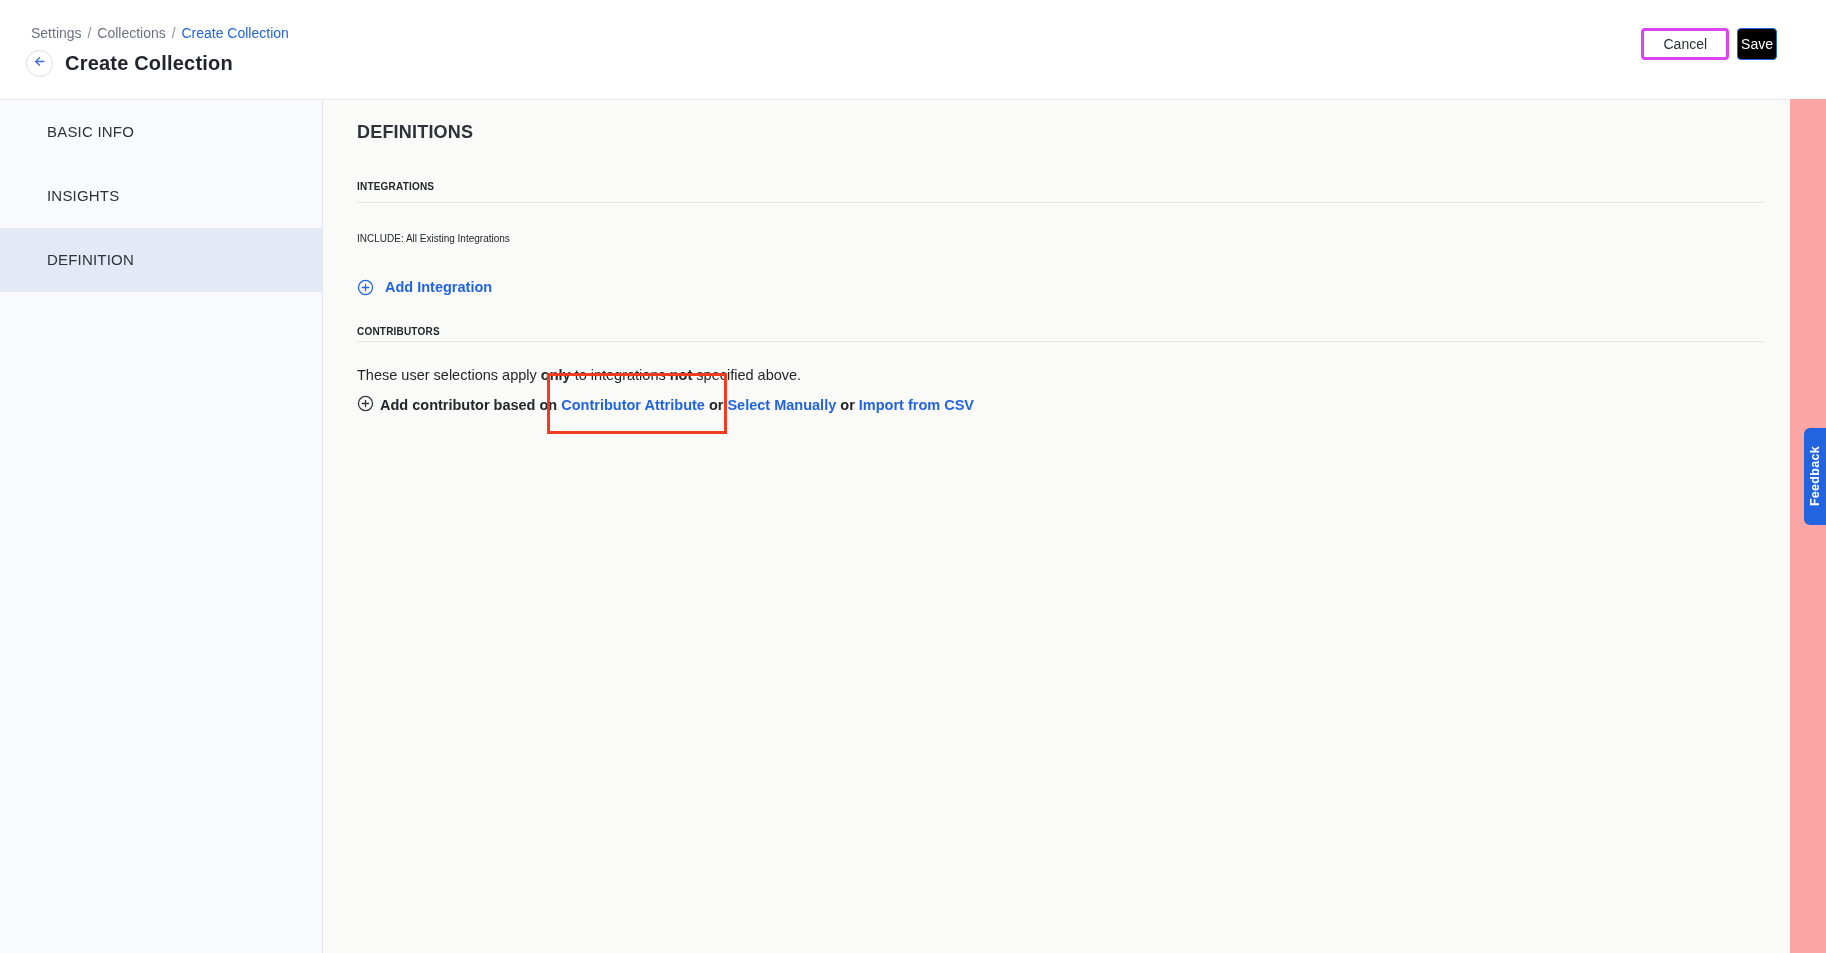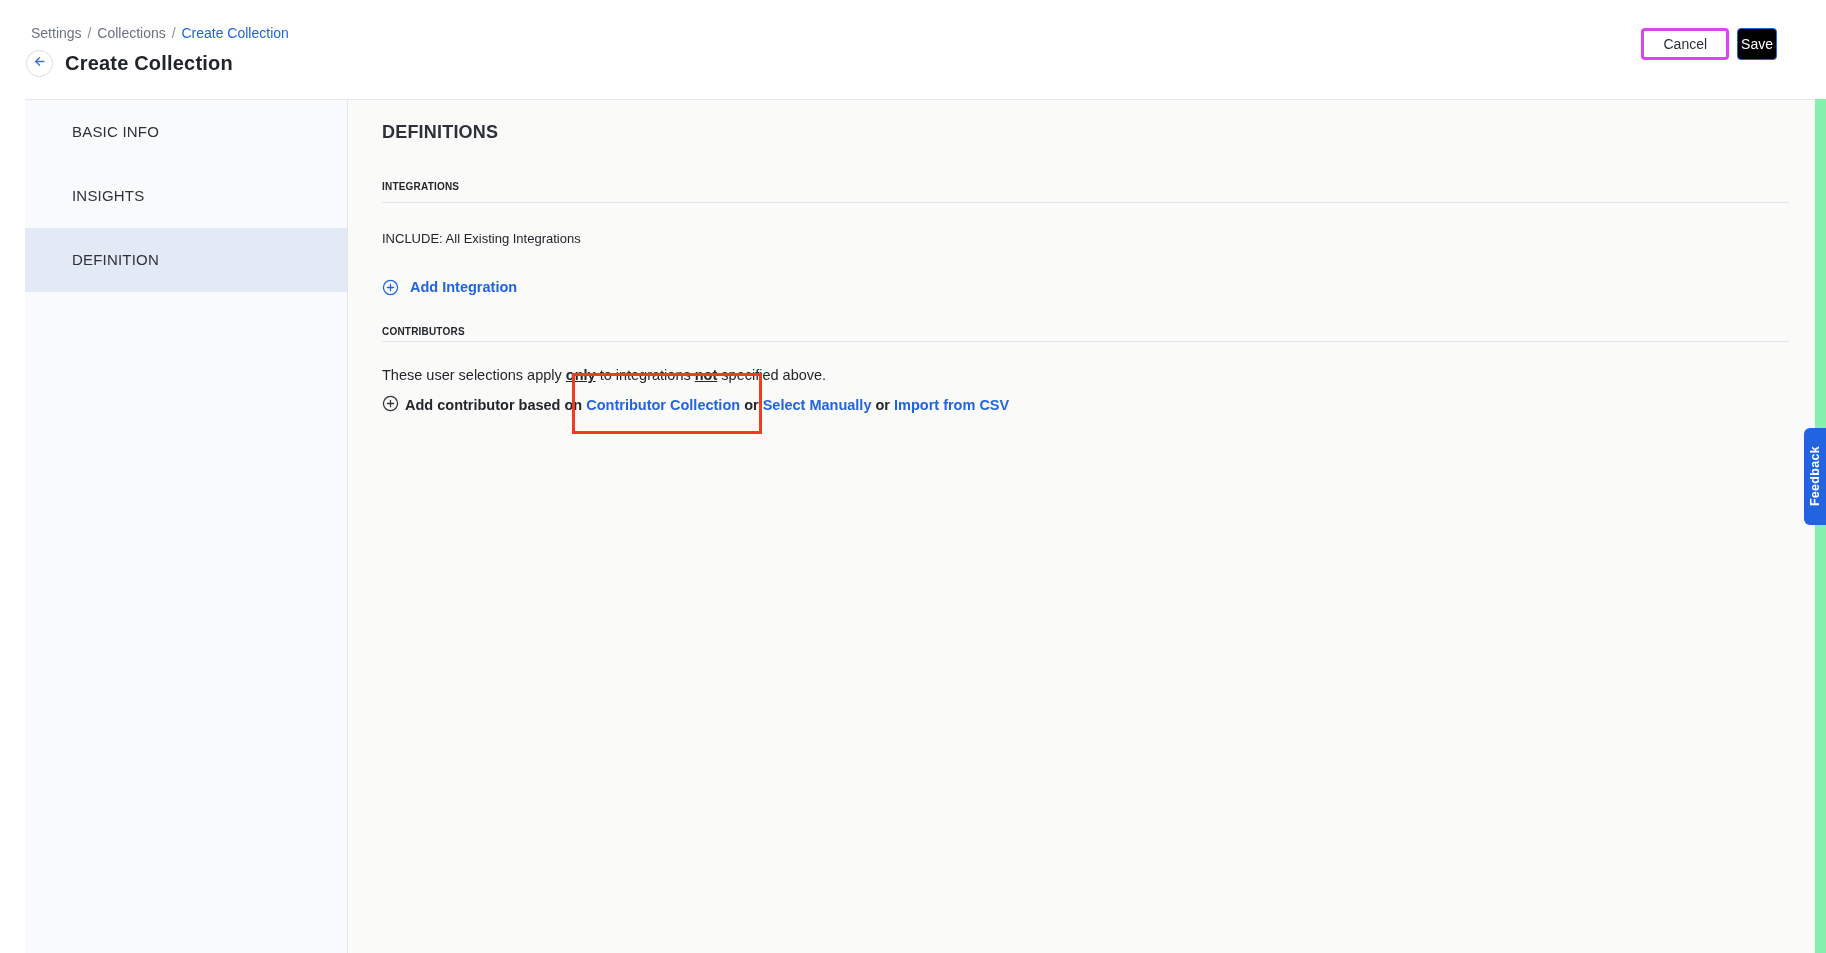--- a/index.html
+++ b/index.html
@@ -21,40 +21,40 @@
     width:27px; height:27px; border-radius:50%; background:#ffffff;
     border:1px solid #d8dce3; display:flex; align-items:center; justify-content:center; cursor:pointer;
   }
   .page-title { font-size:20px; font-weight:700; color:#21242c; letter-spacing:.2px; }
   .header-actions { position:absolute; top:28px; right:49px; display:flex; gap:8px; }
   .btn { height:32px; border-radius:4px; font-size:14px; font-family:inherit; cursor:pointer; }
   .btn-cancel { background:#ffffff; border:3px solid #d946ef; color:#2b2f36; padding:0 19px; }
   .btn-save { background:#000000; border:1px solid #2264e0; color:#ffffff; font-weight:500; padding:0 3px; }
 
   
-  .workspace { position:absolute; top:99px; left:0; right:0; bottom:0; background:#86efac;margin-left:25px; }
+  .workspace { position:absolute; top:99px; left:0; right:0; bottom:0; background:#fca5a5; }
   .card { position:absolute; top:0; left:0; bottom:0; width:1790px; border-top:1px solid #e6e8eb; display:flex; }
 
   .sidebar { width:323px; background:#f8fafd; border-right:1px solid #e4e6ea; }
   .side-item { height:64px; line-height:64px; padding-left:47px; font-size:15px; color:#2f3237; letter-spacing:.2px; cursor:pointer; }
   .side-item.active { background:#e4e9f6; }
 
   .content { flex:1; background:#fafaf9; padding:0 26px 0 34px; position:relative; }
   .page-heading { margin-top:21px; font-size:18px; line-height:22px; font-weight:700; color:#2e3138; letter-spacing:.2px; }
   .section-label { font-size:10px; line-height:17px; font-weight:600; color:#23262b; letter-spacing:.2px; }
   .sec1-label { margin-top:35px; }
   .sec2-label { margin-top:24px; }
   .divider { border-bottom:1px solid #e3e5e8; }
   .div1 { margin-top:7px; }
   .div2 { margin-top:1px; }
-  .include-line { font-size:13px; line-height:20px; color:#23262b; }
+  .include-line { font-size:10px; line-height:20px; color:#23262b; }
   .include1 { margin-top:26px; }
   .include2 { margin-top:5px; }
   .note { margin-top:23px; font-size:14.5px; line-height:20px; color:#23262b; }
-  .note b { font-weight:700;text-decoration:underline; }
+  .note b { font-weight:700; }
   .action-row { display:flex; align-items:flex-start; }
   .row1 { margin-top:30px; height:20px; gap:11px; }
   .row2 { margin-top:10px; height:20px; gap:6px; }
   .link { color:#2264e0; font-size:14.5px; font-weight:600; cursor:pointer; text-decoration:none; }
   .row-text { font-size:14.5px; line-height:20px; color:#23262b; }
   .row-text .bold { font-weight:700; }
   .icon-plus { display:inline-flex; flex:none; }
 
   
   .attr-wrap { position:relative; display:inline-block; }
@@ -143,21 +143,21 @@
         <span class="icon-plus">
           <svg width="17" height="17" viewBox="0 0 24 24" fill="none" stroke="#32353b" stroke-width="1.8" stroke-linecap="round">
               <circle cx="12" cy="12" r="10"></circle>
               <path d="M12 7.5v9M7.5 12h9"></path>
             </svg>
         </span>
         <span class="row-text">
           <span class="bold">Add contributor based on</span>
           <span class="attr-wrap">
             <span class="red-box"></span>
-            <a class="link">Contributor Collection</a>
+            <a class="link">Contributor Attribute</a>
           </span>
           <span class="bold">or</span>
           <a class="link">Select Manually</a>
           <span class="bold">or</span>
           <a class="link">Import from CSV</a>
         </span>
       </div>
     </div>
 
   </div>

